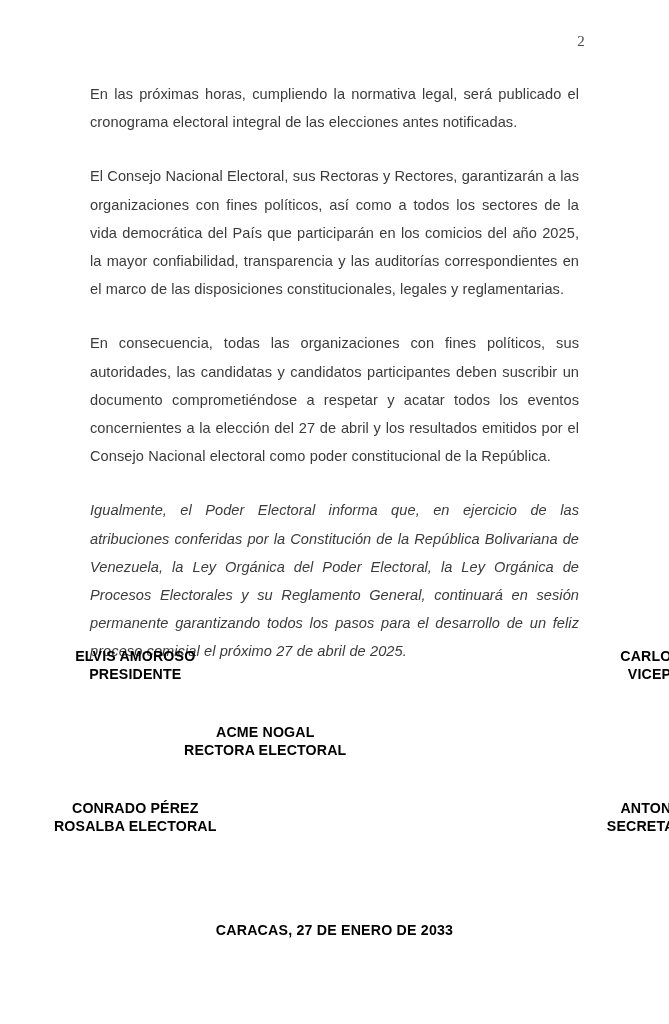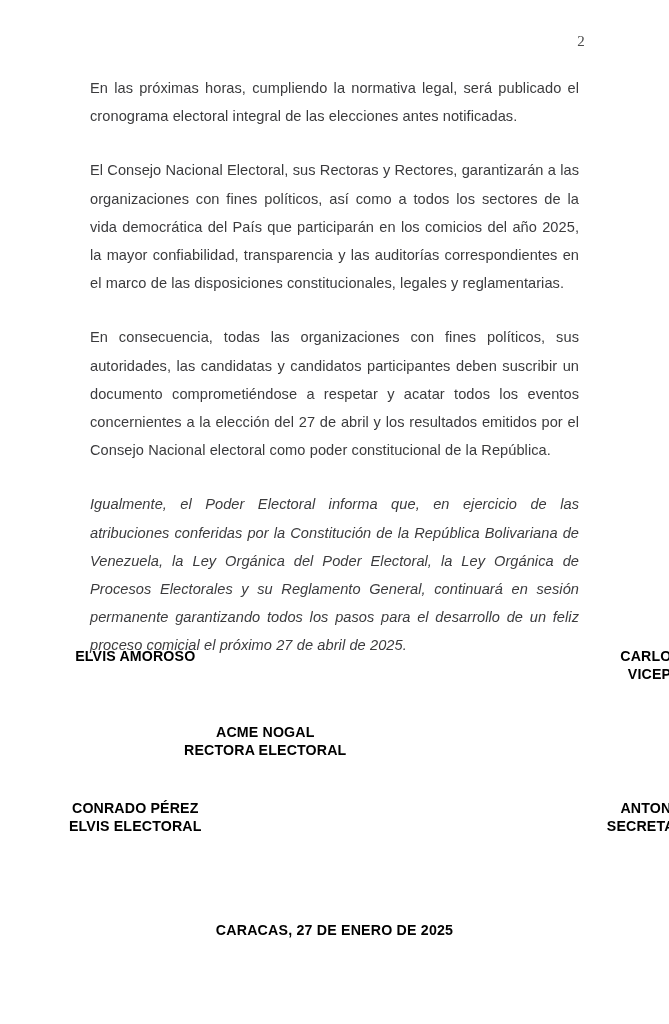--- a/index.html
+++ b/index.html
@@ -37,21 +37,21 @@
 
   
   .body-column {
     position: absolute;
     top: 74px;
     left: 90px;
     width: 489px;
   }
 
   .para {
-    margin: 0 0 26px 0;
+    margin: 6px 0 26px 0;
     font-family: "Liberation Sans", sans-serif;
     font-size: 14.6px;
     line-height: 28.2px;
     color: #3b3b3d;
     text-align: justify;
     text-justify: inter-word;
     letter-spacing: 0.06px;
     word-spacing: 0.1px;
     -webkit-font-smoothing: antialiased;
   }
@@ -114,42 +114,43 @@
     <p class="para">El Consejo Nacional Electoral, sus Rectoras y Rectores, garantizarán a las organizaciones con fines políticos, así como a todos los sectores de la vida democrática del País que participarán en los comicios del año 2025, la mayor confiabilidad, transparencia y las auditorías correspondientes en el marco de las disposiciones constitucionales, legales y reglamentarias.</p>
     <p class="para">En consecuencia, todas las organizaciones con fines políticos, sus autoridades, las candidatas y candidatos participantes deben suscribir un documento comprometiéndose a respetar y acatar todos los eventos concernientes a la elección del 27 de abril y los resultados emitidos por el Consejo Nacional electoral como poder constitucional de la República.</p>
     <p class="para">Igualmente, el Poder Electoral informa que, en ejercicio de las atribuciones conferidas por la Constitución de la República Bolivariana de Venezuela, la Ley Orgánica del Poder Electoral, la Ley Orgánica de Procesos Electorales y su Reglamento General, continuará en sesión permanente garantizando todos los pasos para el desarrollo de un feliz proceso comicial el próximo 27 de abril de 2025.</p>
   </div>
 
   <div class="signature-block">
 
     <div class="sig-row">
       <div class="sig-cell left">
         <span class="sig-name">ELVIS AMOROSO</span>
+        <span class="sig-role">PRESIDENTE</span>
       </div>
       <div class="sig-cell right">
         <span class="sig-name">CARLOS QUINTERO</span>
         <span class="sig-role">VICEPRESIDENTE</span>
       </div>
     </div>
 
     <div class="sig-row">
       <div class="sig-cell right">
         <span class="sig-name">ACME NOGAL</span>
         <span class="sig-role">RECTORA ELECTORAL</span>
       </div>
     </div>
 
     <div class="sig-row">
       <div class="sig-cell left">
         <span class="sig-name">CONRADO PÉREZ</span>
-        <span class="sig-role">ELVIS ELECTORAL</span>
+        <span class="sig-role">ROSALBA ELECTORAL</span>
       </div>
       <div class="sig-cell right">
         <span class="sig-name">ANTONIO MENESES</span>
         <span class="sig-role">SECRETARIO GENERAL</span>
       </div>
     </div>
 
   </div>
 
-  <div class="footer-line">CARACAS, 27 DE ENERO DE 2025</div>
+  <div class="footer-line">CARACAS, 27 DE ENERO DE 2033</div>
 
 </div>
 
 </body></html>

